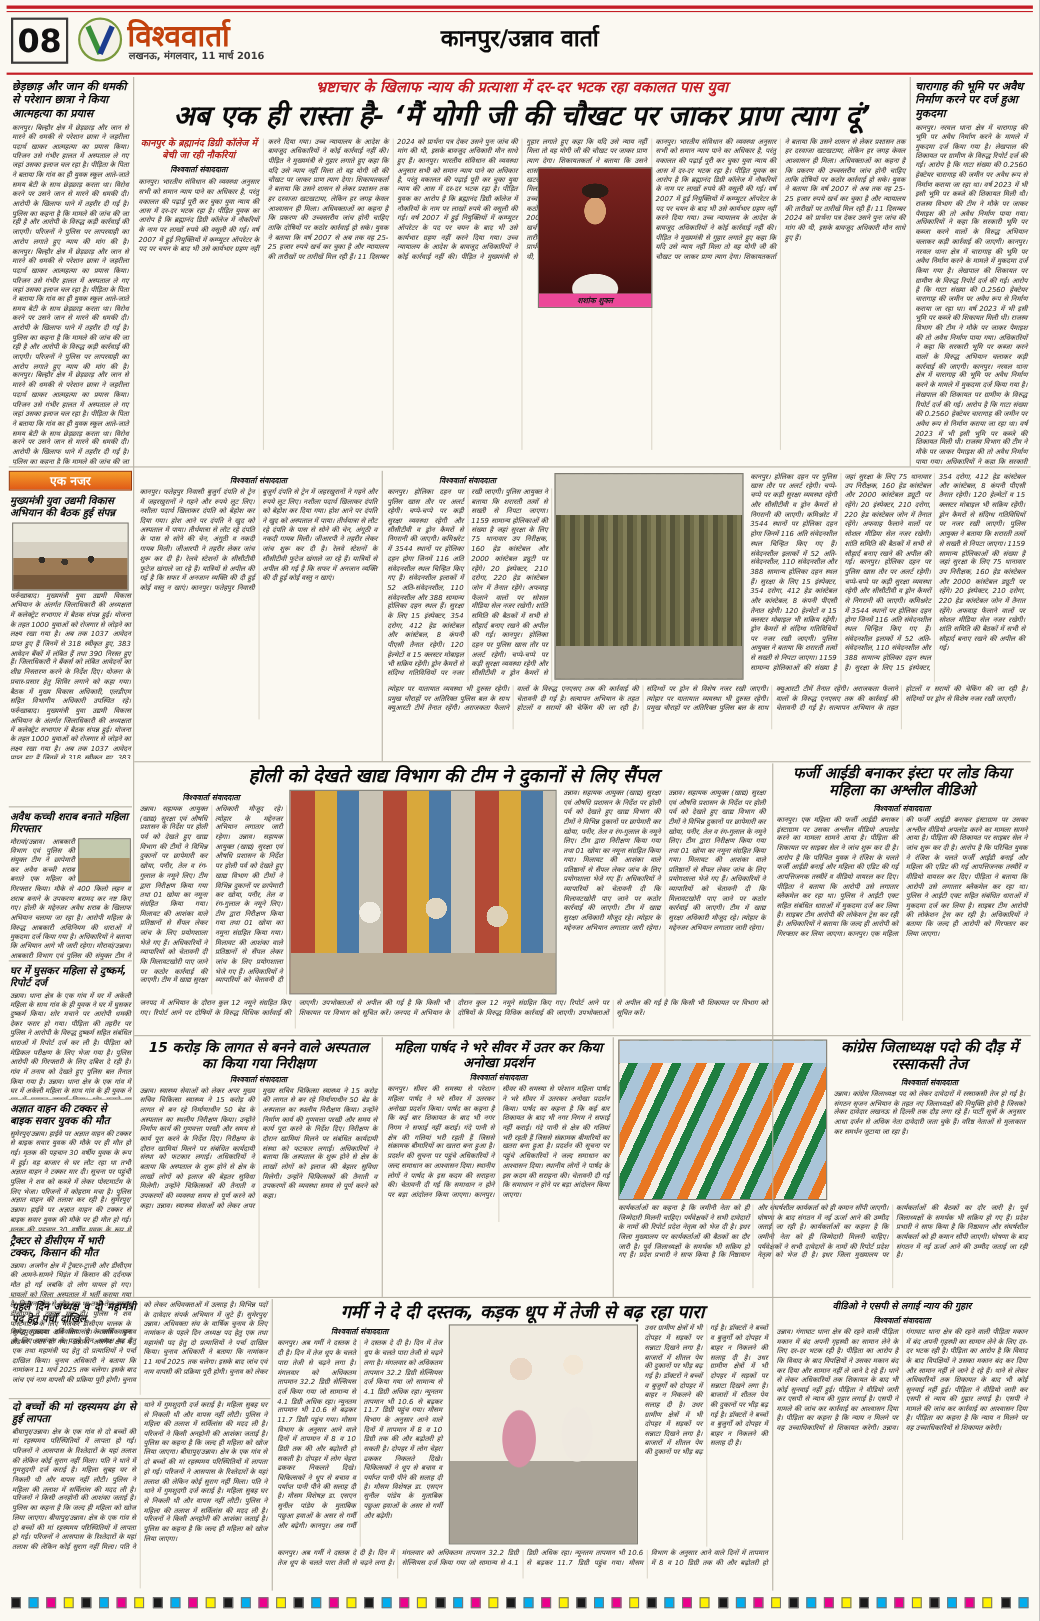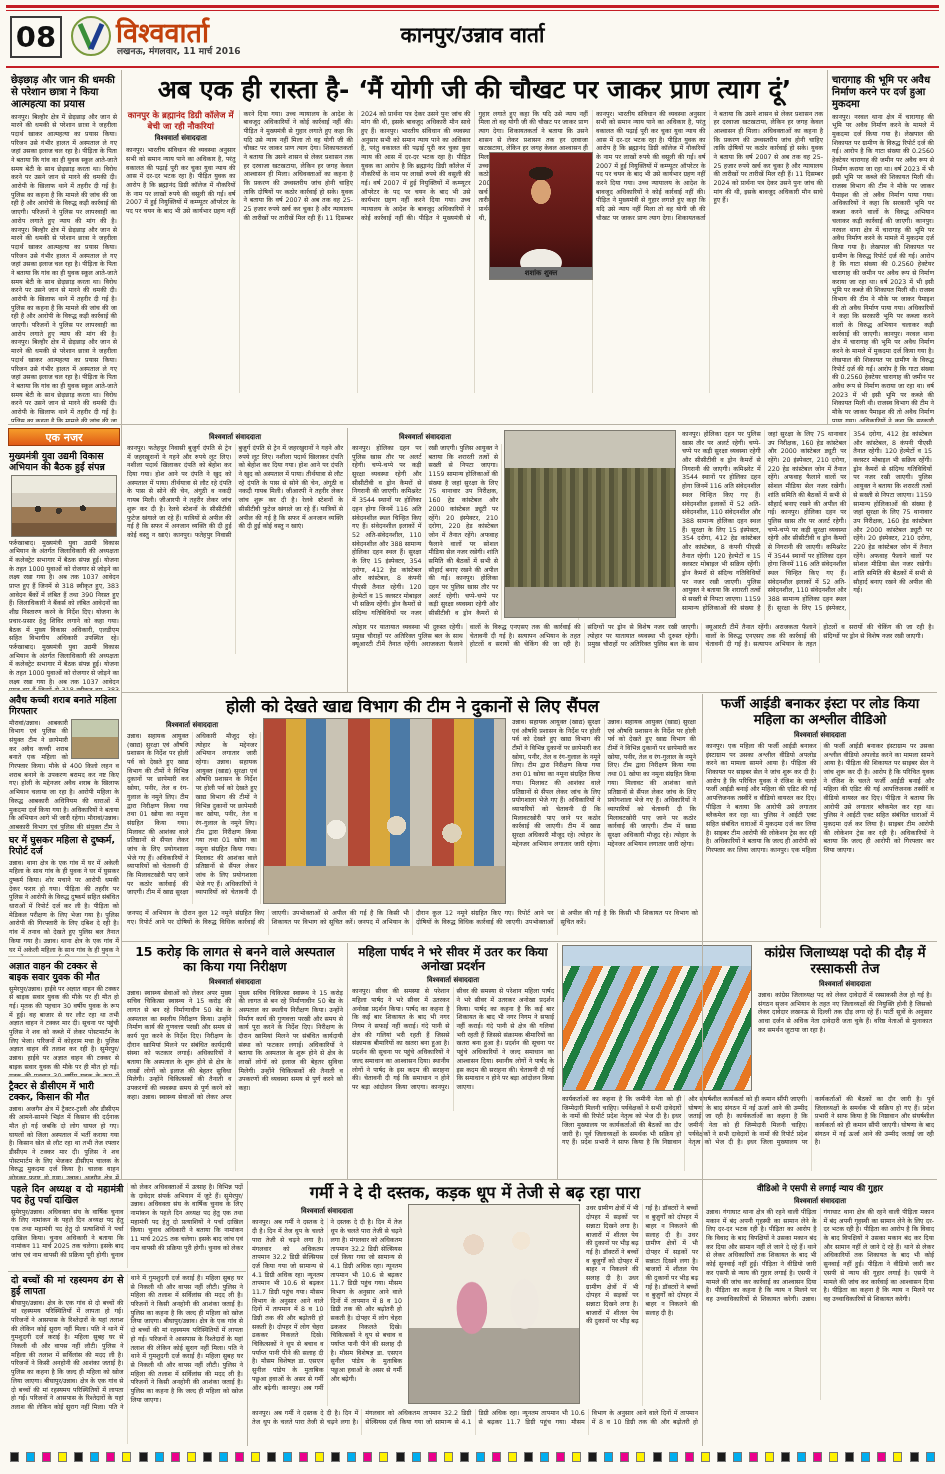--- a/index.html
+++ b/index.html
@@ -3,38 +3,38 @@
 <meta charset="utf-8">
 <style>
   * { margin:0; padding:0; box-sizing:border-box; }
   html,body { background:#9a9a9a; }
   #page {
     position:relative; width:945px; height:1474px; margin:0 auto;
     background:#fbf9f2; color:#1a1a1a; overflow:hidden;
     font-family:"DejaVu Sans","Liberation Sans",sans-serif;
   }
   .abs { position:absolute; }
-  .art { position:absolute; overflow:hidden; padding:2px 3px; }
+  .art { position:absolute; overflow:hidden; padding:2px 3px;font-style:italic; }
   .btxt { display:block; font-size:6.3px; line-height:1.38; text-align:justify; color:#26241f; }
   .c2 { column-count:2; column-gap:7px; column-rule:1px solid #ddd8ca; }
   .c3 { column-count:3; column-gap:7px; column-rule:1px solid #ddd8ca; }
   .c4 { column-count:4; column-gap:7px; column-rule:1px solid #ddd8ca; }
   .c5 { column-count:5; column-gap:7px; column-rule:1px solid #ddd8ca; }
   .c6 { column-count:6; column-gap:8px; column-rule:1px solid #ddd8ca; }
   .hl { font-weight:bold; color:#0b0b0b; line-height:1.18;text-align:center; }
   .byline { display:block; font-size:7px; font-weight:bold; text-align:center; margin:2px 0 3px; color:#111; }
   .kicker { text-align:center; font-weight:bold; color:#c41e25; font-size:13.5px; line-height:1.2; }
   .subhead { display:block; font-weight:bold; color:#b3261e; text-align:center; font-size:8.5px; line-height:1.3; margin-bottom:2px; }
   .vline { position:absolute; width:1px; background:#b7b2a5; }
   .hline { position:absolute; height:1px; background:#b7b2a5; }
   .redline { position:absolute; background:#c41e25; }
   .flexrow { display:flex; gap:6px; }
   .photo { position:relative; background:#c9c4b8; border:1px solid #7d7a70; overflow:hidden; flex:none; }
-  .photo figcaption { position:absolute; left:0; right:0; bottom:0; background:#737373; font-size:7px; font-weight:bold; text-align:center; line-height:12px; }
-  .rail-item { border-top:1px solid #b7b2a5; padding:3px 1px; overflow:hidden; }
+  .photo figcaption { position:absolute; left:0; right:0; bottom:0; background:#ec4899; font-size:7px; font-weight:bold; text-align:center; line-height:12px; }
+  .rail-item { border-top:1px solid #b7b2a5; padding:3px 1px; overflow:hidden;margin-top:43px; }
   .rail-hl { font-size:9.3px; font-weight:bold; line-height:1.22; margin-bottom:2px; color:#0b0b0b; }
   .one-glance-head {
     background:linear-gradient(180deg,#f59d2a,#e05a17);
     color:#fff; font-weight:bold; font-size:11px; text-align:center;
     line-height:18px; border:1px solid #9c3c0c;
   }
   #regbar { position:absolute; left:10px; top:1452px; width:925px; display:flex; justify-content:space-between; }
   .mark { width:9px; height:10px; display:inline-block; border:0.5px solid #777; }
   
   .photo-portrait { width:104px; height:128px; position:absolute; left:366px; top:82px; }
@@ -109,20 +109,21 @@
   <div class="edition">लखनऊ, मंगलवार, 11 मार्च 2016</div>
   <div class="section-title">कानपुर/उन्नाव वार्ता</div>
   <div class="redline" style="left:6px;top:66px;width:933px;height:2px"></div>
 
   <section class="art" style="left:8px;top:72px;width:112px;height:350px">
     <h3 class="rail-hl" style="font-size:10px">छेड़छाड़ और जान की धमकी से परेशान छात्रा ने किया आत्महत्या का प्रयास</h3>
     <span class="btxt">कानपुर। बिल्हौर क्षेत्र में छेड़छाड़ और जान से मारने की धमकी से परेशान छात्रा ने जहरीला पदार्थ खाकर आत्महत्या का प्रयास किया। परिजन उसे गंभीर हालत में अस्पताल ले गए जहां उसका इलाज चल रहा है। पीड़िता के पिता ने बताया कि गांव का ही युवक स्कूल आते-जाते समय बेटी के साथ छेड़छाड़ करता था। विरोध करने पर उसने जान से मारने की धमकी दी। आरोपी के खिलाफ थाने में तहरीर दी गई है। पुलिस का कहना है कि मामले की जांच की जा रही है और आरोपी के विरुद्ध कड़ी कार्रवाई की जाएगी। परिजनों ने पुलिस पर लापरवाही का आरोप लगाते हुए न्याय की मांग की है। कानपुर। बिल्हौर क्षेत्र में छेड़छाड़ और जान से मारने की धमकी से परेशान छात्रा ने जहरीला पदार्थ खाकर आत्महत्या का प्रयास किया। परिजन उसे गंभीर हालत में अस्पताल ले गए जहां उसका इलाज चल रहा है। पीड़िता के पिता ने बताया कि गांव का ही युवक स्कूल आते-जाते समय बेटी के साथ छेड़छाड़ करता था। विरोध करने पर उसने जान से मारने की धमकी दी। आरोपी के खिलाफ थाने में तहरीर दी गई है। पुलिस का कहना है कि मामले की जांच की जा रही है और आरोपी के विरुद्ध कड़ी कार्रवाई की जाएगी। परिजनों ने पुलिस पर लापरवाही का आरोप लगाते हुए न्याय की मांग की है। कानपुर। बिल्हौर क्षेत्र में छेड़छाड़ और जान से मारने की धमकी से परेशान छात्रा ने जहरीला पदार्थ खाकर आत्महत्या का प्रयास किया। परिजन उसे गंभीर हालत में अस्पताल ले गए जहां उसका इलाज चल रहा है। पीड़िता के पिता ने बताया कि गांव का ही युवक स्कूल आते-जाते समय बेटी के साथ छेड़छाड़ करता था। विरोध करने पर उसने जान से मारने की धमकी दी। आरोपी के खिलाफ थाने में तहरीर दी गई है। पुलिस का कहना है कि मामले की जांच की जा रही है और आरोपी के विरुद्ध कड़ी कार्रवाई की जाएगी। परिजनों ने पुलिस पर लापरवाही का आरोप लगाते हुए न्याय की मांग की है।</span>
   </section>
 
   <section class="art" style="left:123px;top:70px;width:703px;height:352px">
+    <div class="kicker">भ्रष्टाचार के खिलाफ न्याय की प्रत्याशा में दर-दर भटक रहा वकालत पास युवा</div>
     <h1 class="hl" style="font-size:25px;text-align:center;margin:3px 0 5px">अब एक ही रास्ता है- ‘मैं योगी जी की चौखट पर जाकर प्राण त्याग दूं’</h1>
     <div class="btxt c6" style="height:283px">
       <span class="subhead">कानपुर के ब्रह्मानंद डिग्री कॉलेज में बेची जा रही नौकरियां</span>
       <span class="byline">विश्ववार्ता संवाददाता</span>
       <span class="btxt">कानपुर। भारतीय संविधान की व्यवस्था अनुसार सभी को समान न्याय पाने का अधिकार है, परंतु वकालत की पढ़ाई पूरी कर चुका युवा न्याय की आस में दर-दर भटक रहा है। पीड़ित युवक का आरोप है कि ब्रह्मानंद डिग्री कॉलेज में नौकरियों के नाम पर लाखों रुपये की वसूली की गई। वर्ष 2007 में हुई नियुक्तियों में कम्प्यूटर ऑपरेटर के पद पर चयन के बाद भी उसे कार्यभार ग्रहण नहीं करने दिया गया। उच्च न्यायालय के आदेश के बावजूद अधिकारियों ने कोई कार्रवाई नहीं की। पीड़ित ने मुख्यमंत्री से गुहार लगाते हुए कहा कि यदि उसे न्याय नहीं मिला तो वह योगी जी की चौखट पर जाकर प्राण त्याग देगा। शिकायतकर्ता ने बताया कि उसने शासन से लेकर प्रशासन तक हर दरवाजा खटखटाया, लेकिन हर जगह केवल आश्वासन ही मिला। अधिवक्ताओं का कहना है कि प्रकरण की उच्चस्तरीय जांच होनी चाहिए ताकि दोषियों पर कठोर कार्रवाई हो सके। युवक ने बताया कि वर्ष 2007 से अब तक वह 25-25 हजार रुपये खर्च कर चुका है और न्यायालय की तारीखों पर तारीखें मिल रही हैं। 11 दिसम्बर 2024 को प्रार्थना पत्र देकर उसने पुनः जांच की मांग की थी, इसके बावजूद अधिकारी मौन साधे हुए हैं। कानपुर। भारतीय संविधान की व्यवस्था अनुसार सभी को समान न्याय पाने का अधिकार है, परंतु वकालत की पढ़ाई पूरी कर चुका युवा न्याय की आस में दर-दर भटक रहा है। पीड़ित युवक का आरोप है कि ब्रह्मानंद डिग्री कॉलेज में नौकरियों के नाम पर लाखों रुपये की वसूली की गई। वर्ष 2007 में हुई नियुक्तियों में कम्प्यूटर ऑपरेटर के पद पर चयन के बाद भी उसे कार्यभार ग्रहण नहीं करने दिया गया। उच्च न्यायालय के आदेश के बावजूद अधिकारियों ने कोई कार्रवाई नहीं की। पीड़ित ने मुख्यमंत्री से गुहार लगाते हुए कहा कि यदि उसे न्याय नहीं मिला तो वह योगी जी की चौखट पर जाकर प्राण त्याग देगा। शिकायतकर्ता ने बताया कि उसने शासन से लेकर प्रशासन तक हर दरवाजा खटखटाया, लेकिन हर जगह केवल आश्वासन ही मिला। अधिवक्ताओं का कहना है कि प्रकरण की उच्चस्तरीय जांच होनी चाहिए ताकि दोषियों पर कठोर कार्रवाई हो सके। युवक ने बताया कि वर्ष 2007 से अब तक वह 25-25 हजार रुपये खर्च कर चुका है और न्यायालय की तारीखों पर तारीखें मिल रही हैं। 11 दिसम्बर 2024 को प्रार्थना पत्र देकर उसने पुनः जांच की मांग की थी, इसके बावजूद अधिकारी मौन साधे हुए हैं। कानपुर। भारतीय संविधान की व्यवस्था अनुसार सभी को समान न्याय पाने का अधिकार है, परंतु वकालत की पढ़ाई पूरी कर चुका युवा न्याय की आस में दर-दर भटक रहा है। पीड़ित युवक का आरोप है कि ब्रह्मानंद डिग्री कॉलेज में नौकरियों के नाम पर लाखों रुपये की वसूली की गई। वर्ष 2007 में हुई नियुक्तियों में कम्प्यूटर ऑपरेटर के पद पर चयन के बाद भी उसे कार्यभार ग्रहण नहीं करने दिया गया। उच्च न्यायालय के आदेश के बावजूद अधिकारियों ने कोई कार्रवाई नहीं की। पीड़ित ने मुख्यमंत्री से गुहार लगाते हुए कहा कि यदि उसे न्याय नहीं मिला तो वह योगी जी की चौखट पर जाकर प्राण त्याग देगा। शिकायतकर्ता ने बताया कि उसने शासन से लेकर प्रशासन तक हर दरवाजा खटखटाया, लेकिन हर जगह केवल आश्वासन ही मिला। अधिवक्ताओं का कहना है कि प्रकरण की उच्चस्तरीय जांच होनी चाहिए ताकि दोषियों पर कठोर कार्रवाई हो सके। युवक ने बताया कि वर्ष 2007 से अब तक वह 25-25 हजार रुपये खर्च कर चुका है और न्यायालय की तारीखों पर तारीखें मिल रही हैं। 11 दिसम्बर 2024 को प्रार्थना पत्र देकर उसने पुनः जांच की मांग की थी, इसके बावजूद अधिकारी मौन साधे हुए हैं।</span>
     </div>
     <figure class="photo photo-portrait">
       <div class="portrait-bg"></div>
       <figcaption>शशांक शुक्ल</figcaption>
     </figure>

